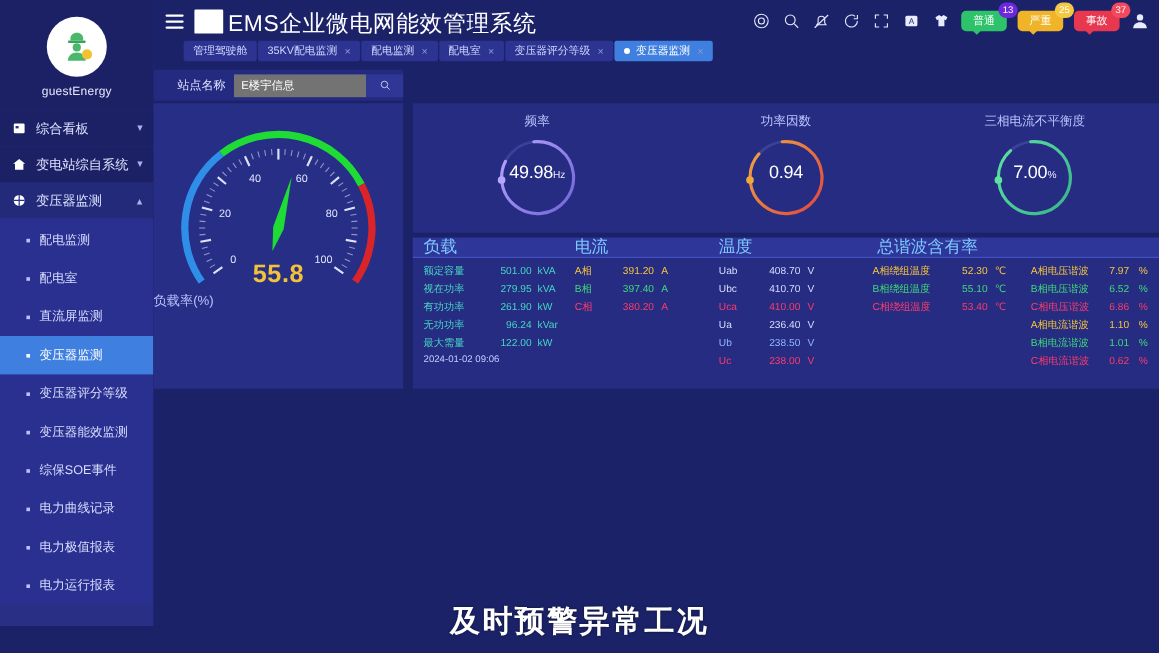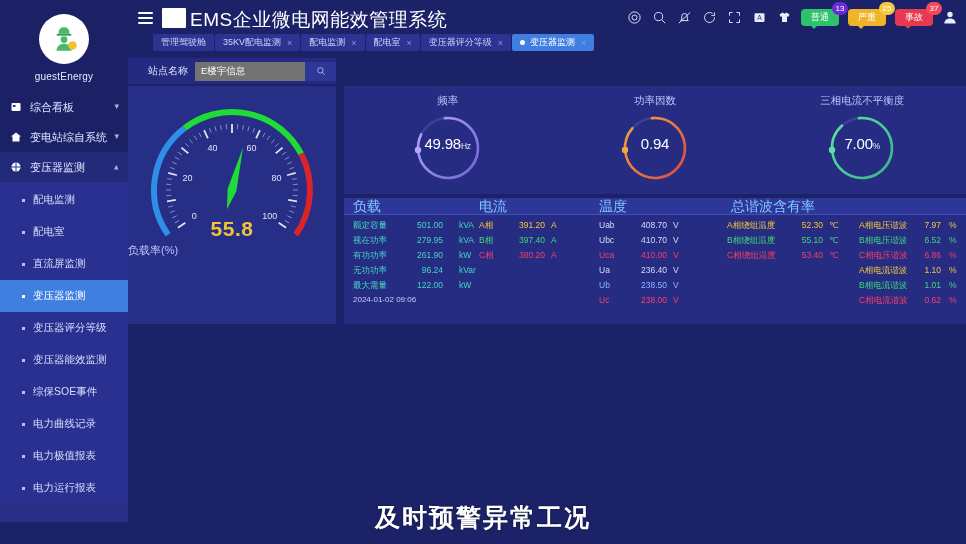--- a/index.html
+++ b/index.html
@@ -170,21 +170,21 @@
   .c2 { width: 120px; padding-left: 6px; }
   .c3 { width: 128px; padding-left: 6px; }
   .c4 { width: 132px; padding-left: 6px; }
   .c5 { width: 130px; padding-left: 6px; }
   .th { font-size: 14px; color: #7fc9ff; }
   .table-body { display: flex; padding-top: 5px; }
   .datarow { display: flex; align-items: flex-start; height: 15px; font-size: 8.5px; white-space: nowrap; }
   .dname { display: inline-block; }
   .dval { display: inline-block; text-align: right; }
   .dunit { display: inline-block; }
-  .c1 .dname { width: 50px; } .c1 .dval { width: 40px; } .c1 .dunit { width: 28px; padding-left: 16px; }
+  .c1 .dname { width: 50px; } .c1 .dval { width: 40px; } .c1 .dunit { width: 28px; padding-left: 5px; }
   .c2 .dname { width: 26px; } .c2 .dval { width: 40px; } .c2 .dunit { width: 20px; padding-left: 6px; }
   .c3 .dname { width: 26px; } .c3 .dval { width: 42px; } .c3 .dunit { width: 20px; padding-left: 6px; }
   .c4 .dname { width: 62px; } .c4 .dval { width: 34px; } .c4 .dunit { width: 22px; padding-left: 6px; }
   .c5 .dname { width: 52px; } .c5 .dval { width: 30px; } .c5 .dunit { width: 22px; padding-left: 8px; }
   .k-cyan { color: #46d6c4; }
   .k-green { color: #3fd97a; }
   .k-red { color: #ff3b6b; }
   .k-yellow { color: #f5c63c; }
   .k-white { color: #d8dcff; }
   .k-blue { color: #8fb6ff; }

